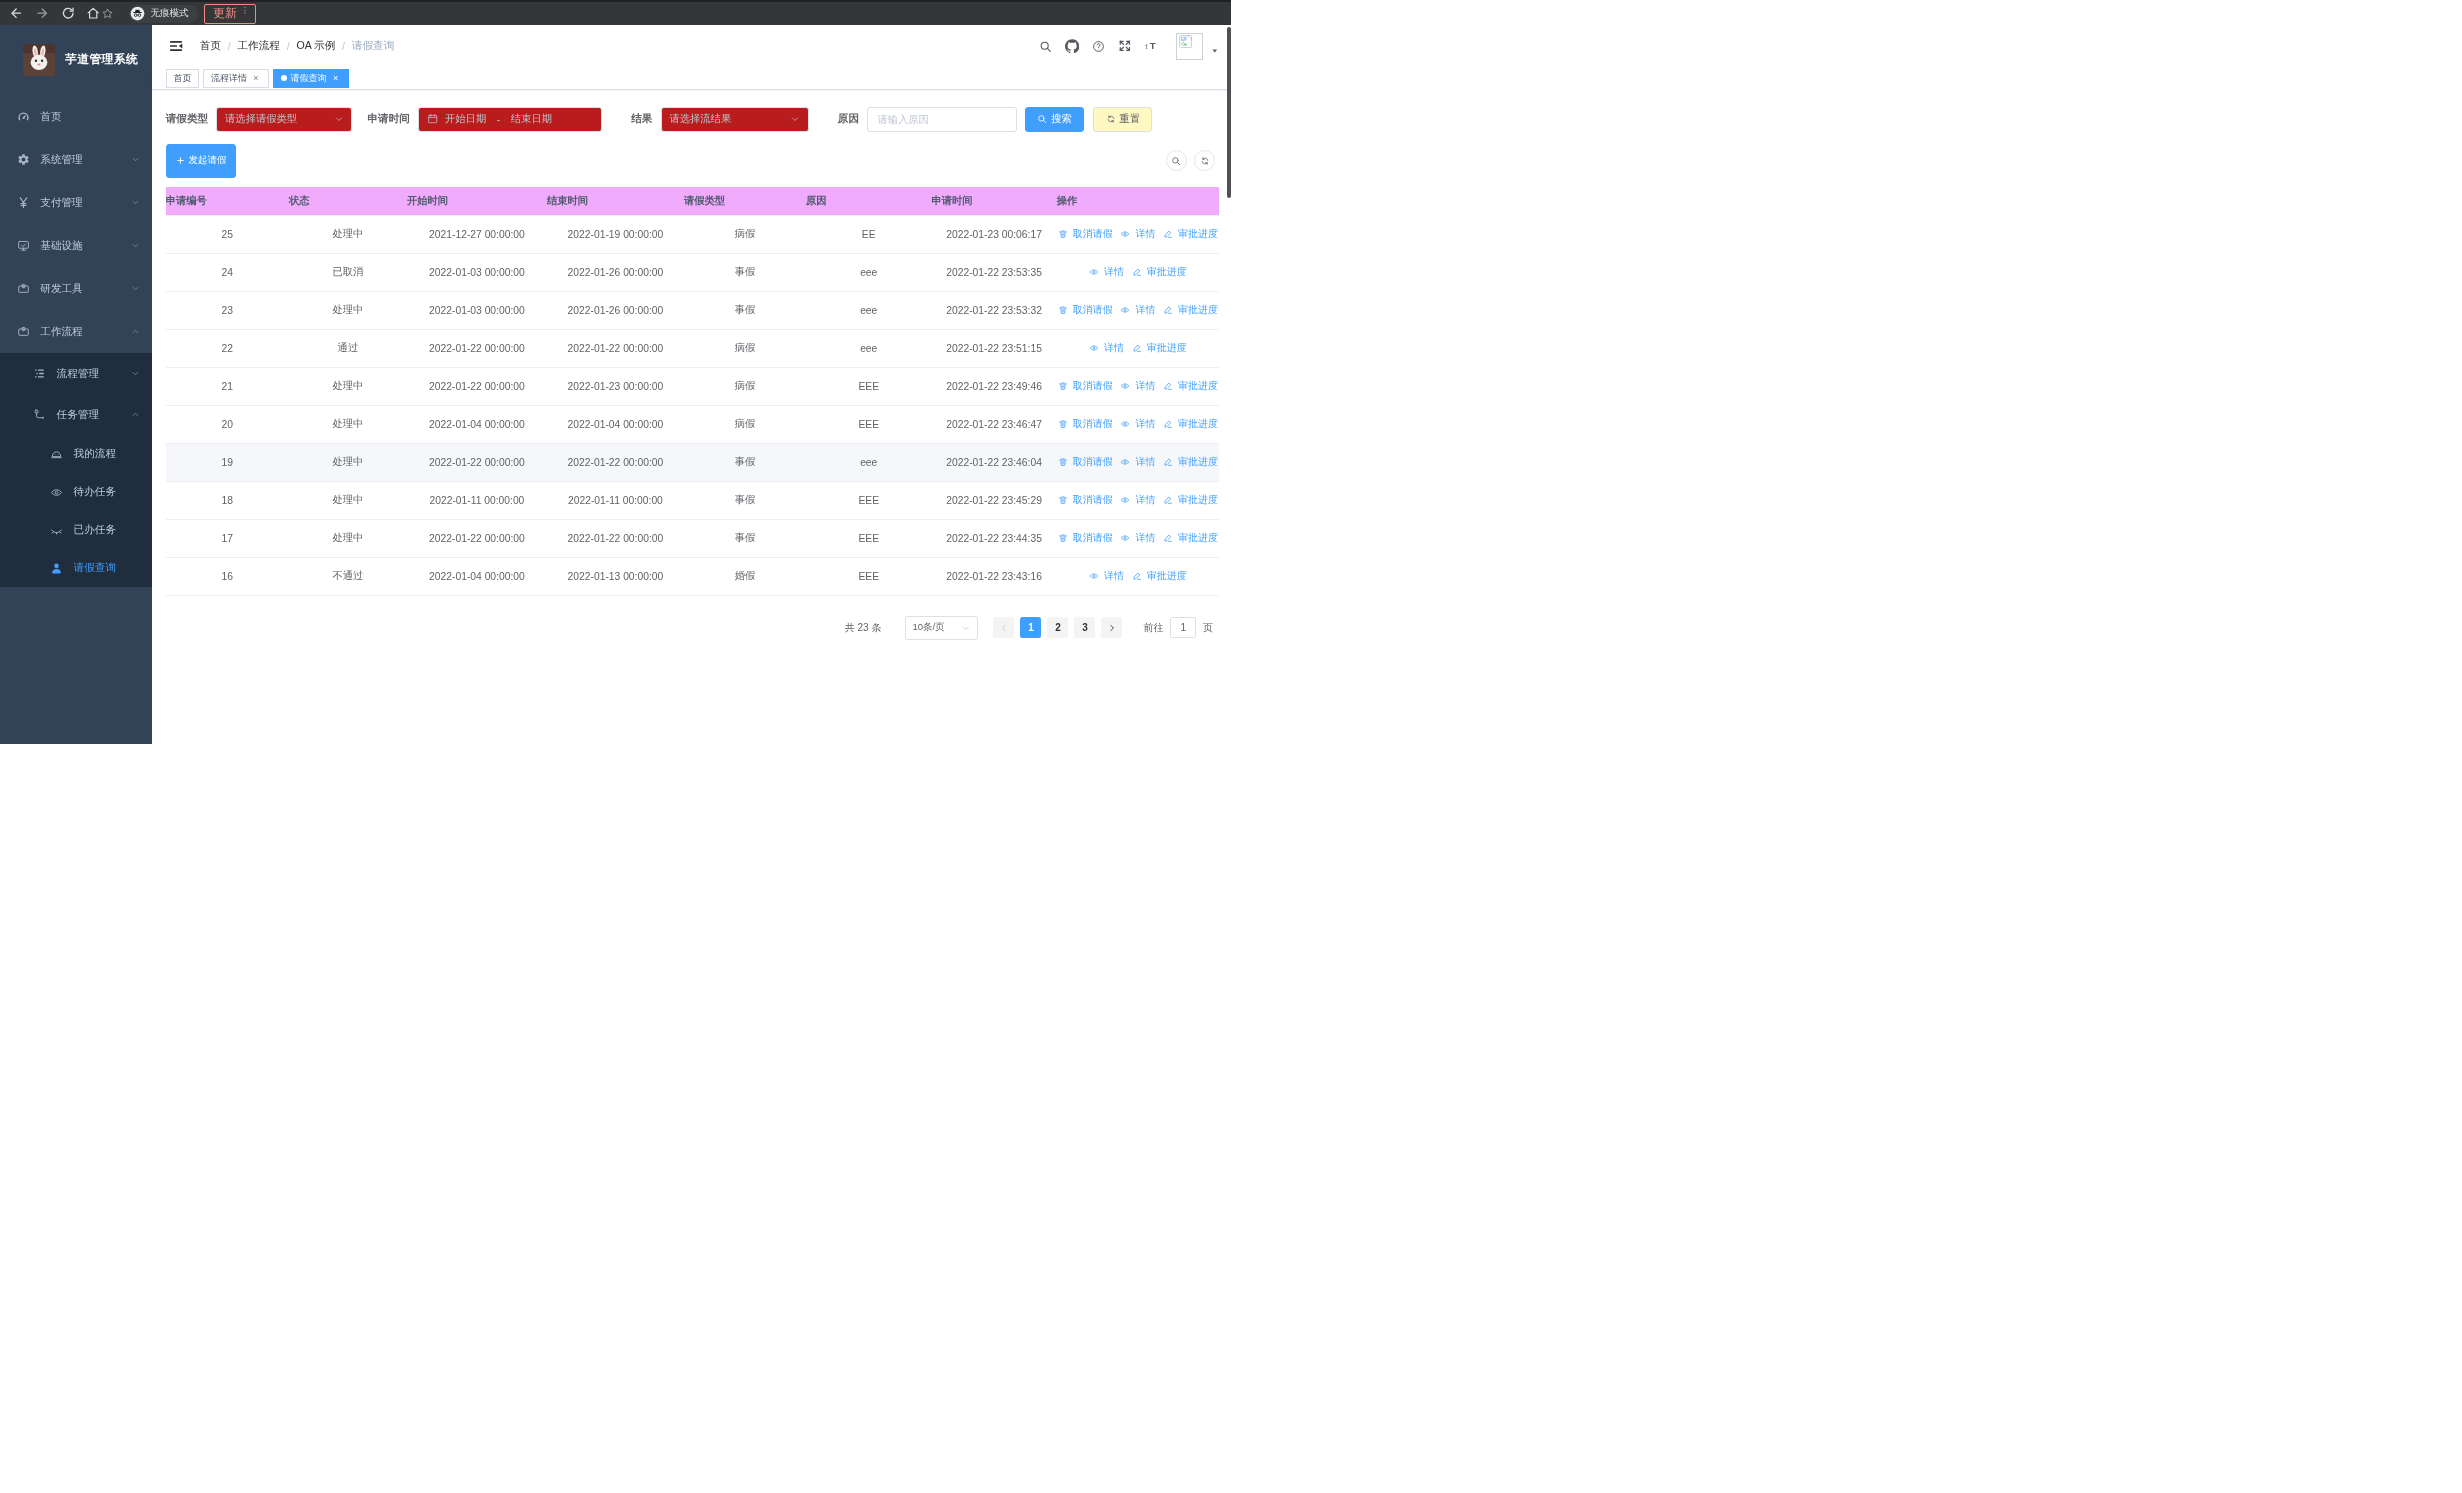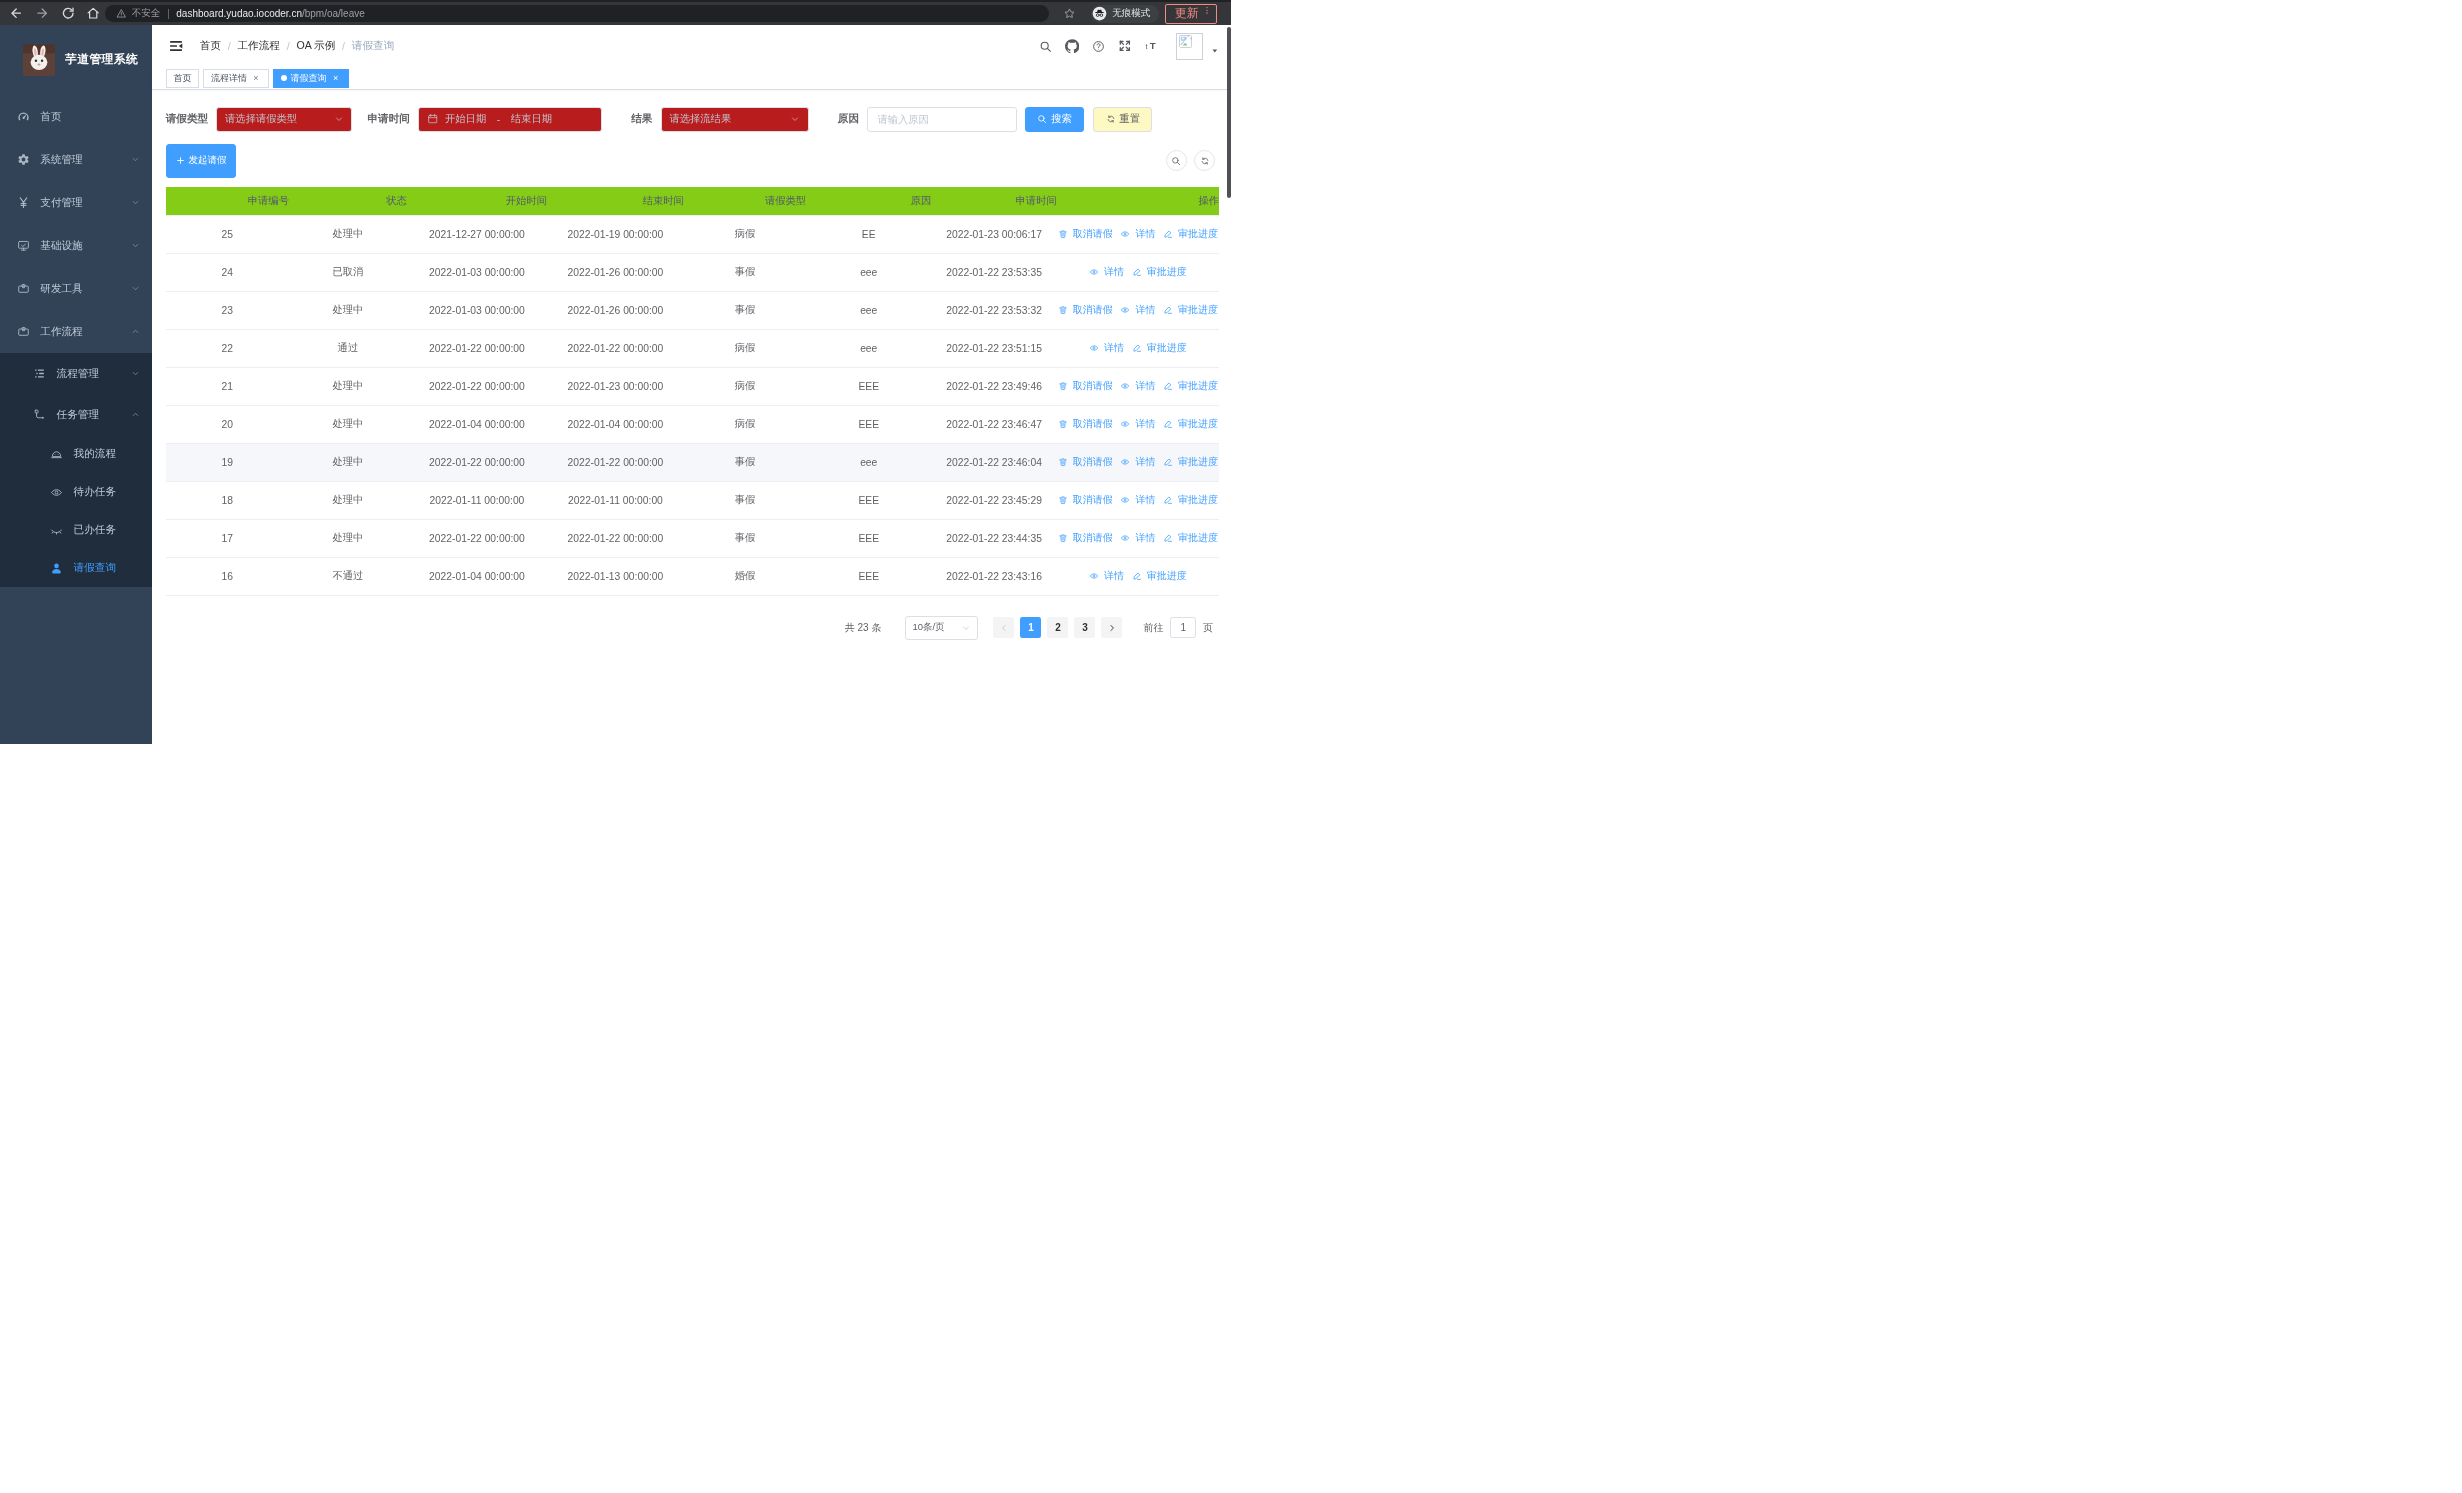--- a/index.html
+++ b/index.html
@@ -80,21 +80,21 @@
   .btn.plain{background:#fef9c3;border-color:#dcdfe6;color:#606266}
   .btn .ic{width:10px;height:10px}
   .btn.small{height:34px;font-size:9.5px;padding:0 9px;border-radius:3px}
 
   .table-toolbar{display:flex;align-items:center;margin-top:12px}
   .toolbar-right{margin-left:auto;display:flex;gap:7.6px;margin-right:3.8px}
   .circle-btn{width:21px;height:21px;box-sizing:border-box;border-radius:50%;border:0.8px solid #e2e5ec;background:#fff;color:#5f6368;display:flex;align-items:center;justify-content:center;cursor:pointer}
   .circle-btn .ic{width:10px;height:10px}
 
   table{width:100%;border-collapse:collapse;margin-top:9px;table-layout:fixed}
-  thead th{height:28px;background:#84cc16;color:#515a6e;font-weight:400;font-size:10.3px;text-align:right;border-bottom:0.8px solid #ebeef5;padding:0}
+  thead th{height:28px;background:#f0abfc;color:#515a6e;font-weight:700;font-size:10.3px;text-align:left;border-bottom:0.8px solid #ebeef5;padding:0}
   tbody td{height:37px;border-bottom:0.8px solid #ebeef5;font-size:10.3px;color:#606266;text-align:center;padding:0;white-space:nowrap;overflow:hidden}
   tr.highlight td{background:#f5f7fa}
   .actions{display:flex;align-items:center;justify-content:center;gap:7.6px;color:#409eff;font-size:10px}
   .action{display:flex;align-items:center;gap:5px;cursor:pointer;white-space:nowrap}
   .action .ic{width:10px;height:10px}
 
   .pagination{display:flex;align-items:center;justify-content:flex-end;margin-top:20px;padding-right:6px;font-size:10px;color:#606266}
   .total{margin-right:24px;white-space:nowrap}
   .size-select{width:73px;height:24px;box-sizing:border-box;border:0.8px solid #dcdfe6;border-radius:3px;display:flex;align-items:center;justify-content:space-between;padding:0 6px;font-size:9.5px;color:#606266;cursor:pointer}
   .size-select .chev-s{margin-left:3px}
@@ -121,32 +121,20 @@
         <path d="M12 5l7 7-7 7"></path>
       </svg></span>
   <span class="bicon"><svg viewBox="0 0 24 24" fill="none" stroke="currentColor" stroke-width="2.2" stroke-linecap="round" stroke-linejoin="round">
         <path d="M20 12a8 8 0 1 1-2.4-5.7"></path>
         <path d="M20 3.8v4.8h-4.8"></path>
       </svg></span>
   <span class="bicon" style="margin-right:0"><svg viewBox="0 0 24 24" fill="none" stroke="currentColor" stroke-width="2" stroke-linecap="round" stroke-linejoin="round">
         <path d="M3.5 11.5L12 4l8.5 7.5"></path>
         <path d="M6 9.8V20h12V9.8"></path>
       </svg></span>
-  <div class="url-pill">
-    <span class="ic warn">
-        <svg viewBox="0 0 24 24" fill="none" stroke="currentColor" stroke-width="1.8" stroke-linejoin="round">
-          <path d="M12 3.5L2.5 20.5h19z"></path>
-          <path d="M12 10v5" stroke-linecap="round"></path>
-          <circle cx="12" cy="17.8" r=".9" fill="currentColor" stroke="none"></circle>
-        </svg>
-      </span>
-    <span class="sec">不安全</span>
-    <span class="pill-div"></span>
-    <span class="url"><span class="host">dashboard.yudao.iocoder.cn</span><span class="path">/bpm/oa/leave</span></span>
-  </div>
   <span class="ic star">
       <svg viewBox="0 0 24 24" fill="none" stroke="currentColor" stroke-width="1.7" stroke-linejoin="round">
         <path d="M12 3.6l2.6 5.3 5.8.8-4.2 4.1 1 5.8-5.2-2.7-5.2 2.7 1-5.8L3.6 9.7l5.8-.8z"></path>
       </svg>
     </span>
   <div class="incog">
     <span class="ic">
         <svg viewBox="0 0 24 24">
           <circle cx="12" cy="12" r="11" fill="#e8eaed"></circle>
           <path d="M8 9.6l1-3.1c.12-.38.52-.6.9-.5 1.4.35 2.8.35 4.2 0 .38-.1.78.12.9.5l1 3.1z" fill="#202124"></path>

